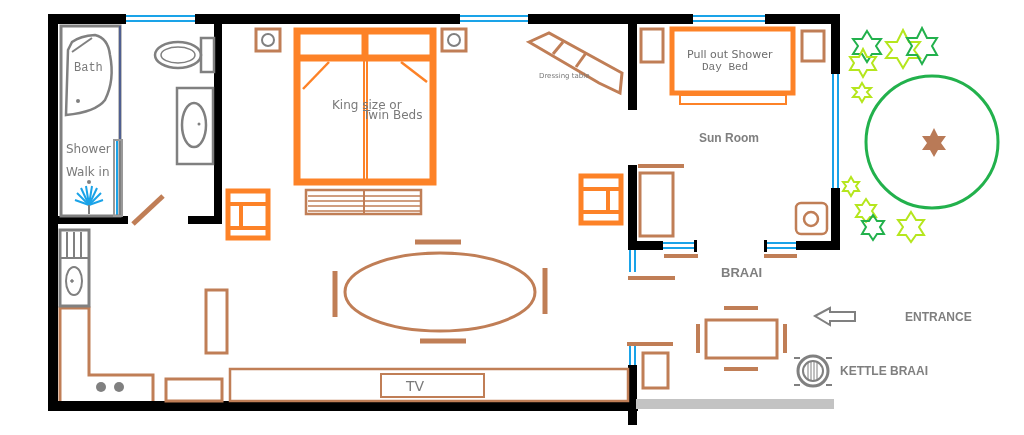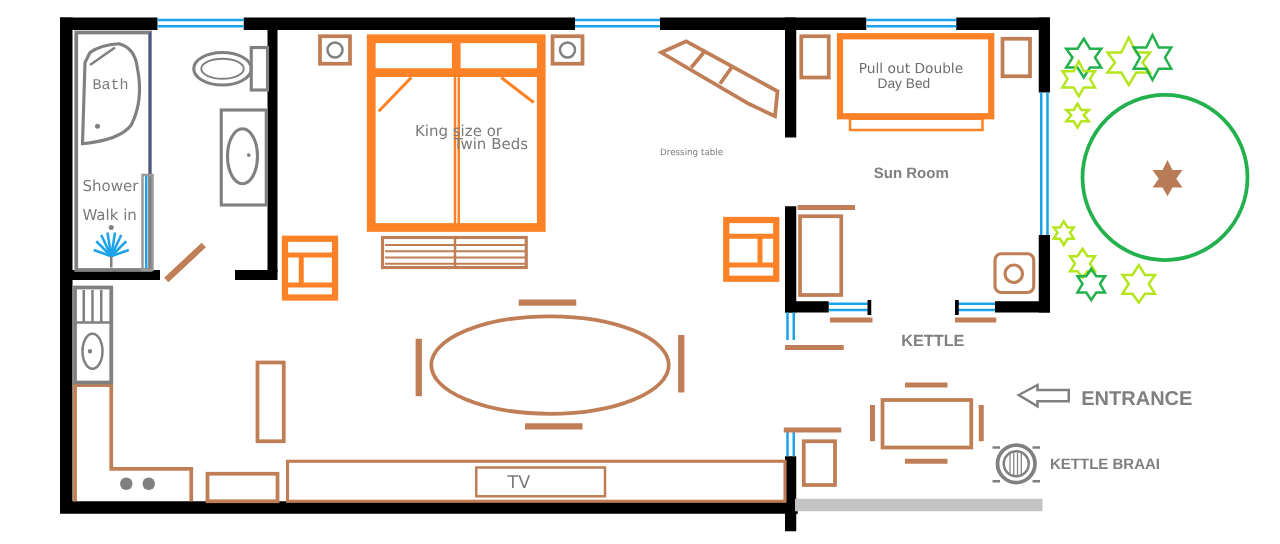--- a/index.html
+++ b/index.html
@@ -221,23 +221,23 @@
     </g>
   </g>
 </svg>
 
 <div class="lbl" style="left:74px;top:61px;font-size:12px;font-family:Liberation Mono, monospace;">Bath</div>
 <div class="lbl" style="left:66px;top:128px;font-size:12px;margin-top:37px;">Walk in</div>
 <div class="lbl" style="left:66px;top:142px;font-size:12px;">Shower</div>
 
 <div class="lbl" style="left:332px;top:98px;font-size:12px;">King size or</div>
 <div class="lbl" style="left:332px;top:108px;font-size:12px;margin-left:31px;">Twin Beds</div>
-<div class="lbl" style="left:528px;top:72px;font-size:7px;margin-top:46px;">Dressing table</div>
-
-<div class="lbl lbl-bold" style="left:687px;top:48px;font-size:11px;font-weight:normal;color:#6d6d6d;font-family:'DejaVu Sans',sans-serif;">Pull out Double</div>
-<div class="lbl lbl-bold" style="left:702px;top:61px;font-size:11px;font-weight:normal;color:#6d6d6d;font-family:Liberation Sans, sans-serif;">Day Bed</div>
+<div class="lbl" style="left:539px;top:72px;font-size:7px;">Dressing table</div>
+
+<div class="lbl lbl-bold" style="left:687px;top:48px;font-size:11px;font-weight:normal;color:#6d6d6d;font-family:'DejaVu Sans',sans-serif;">Pull out Shower</div>
+<div class="lbl lbl-bold" style="left:702px;top:61px;font-size:11px;font-weight:normal;color:#6d6d6d;font-family:Liberation Mono, monospace;">Day Bed</div>
 <div class="lbl lbl-bold" style="left:699px;top:131px;font-size:12px;">Sun Room</div>
 
 <div class="lbl" style="left:406px;top:378px;font-size:14px;">TV</div>
 
-<div class="lbl lbl-bold" style="left:721px;top:265px;font-size:13px;">KETTLE</div>
-<div class="lbl lbl-bold" style="left:865px;top:310px;font-size:16px;">ENTRANCE</div>
+<div class="lbl lbl-bold" style="left:721px;top:265px;font-size:13px;">BRAAI</div>
+<div class="lbl lbl-bold" style="left:905px;top:310px;font-size:12px;">ENTRANCE</div>
 <div class="lbl lbl-bold" style="left:840px;top:364px;font-size:12px;">KETTLE BRAAI</div>
 
 </body></html>

